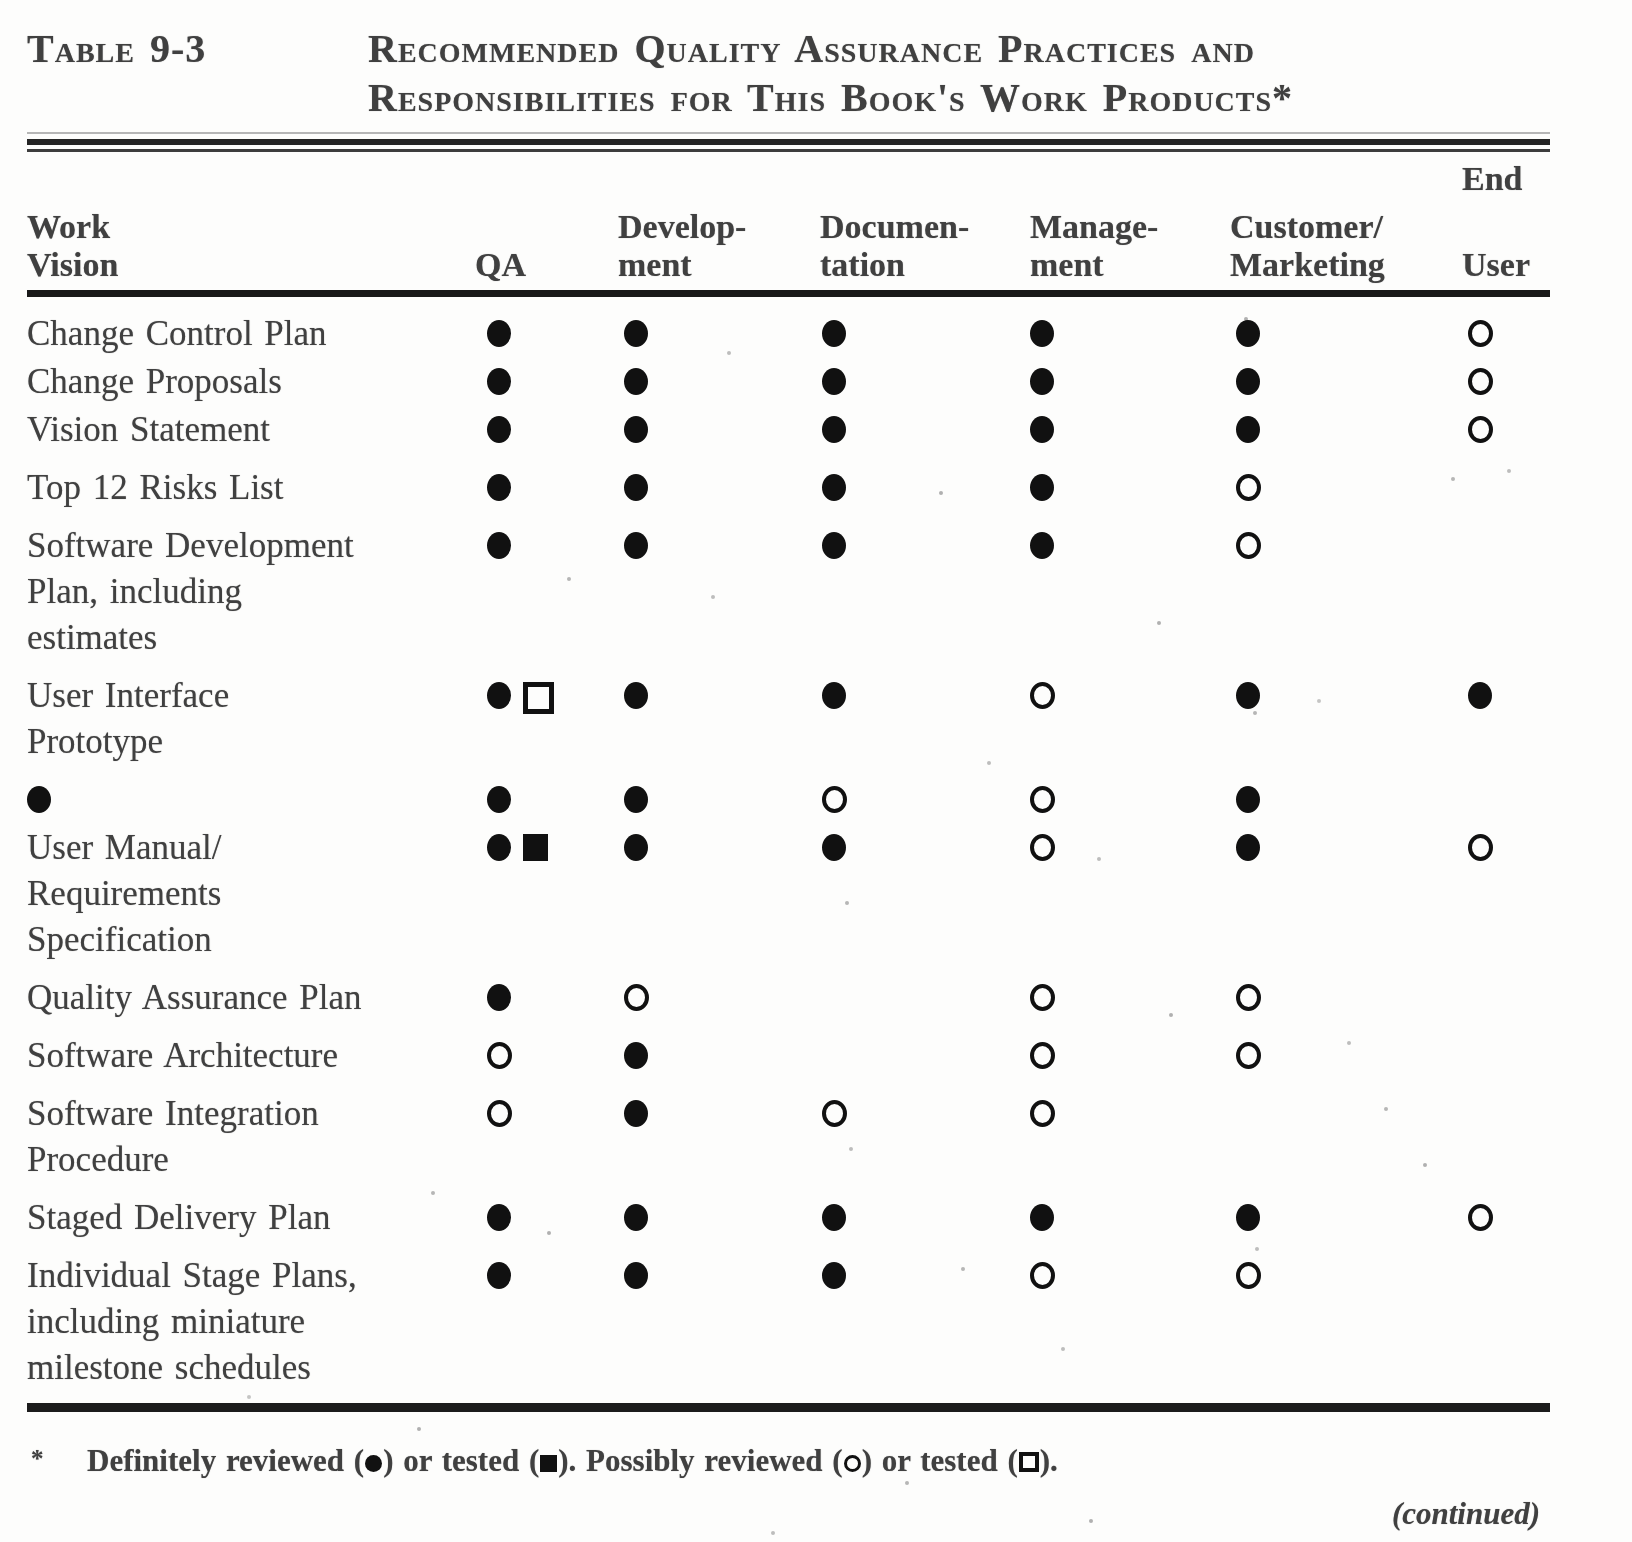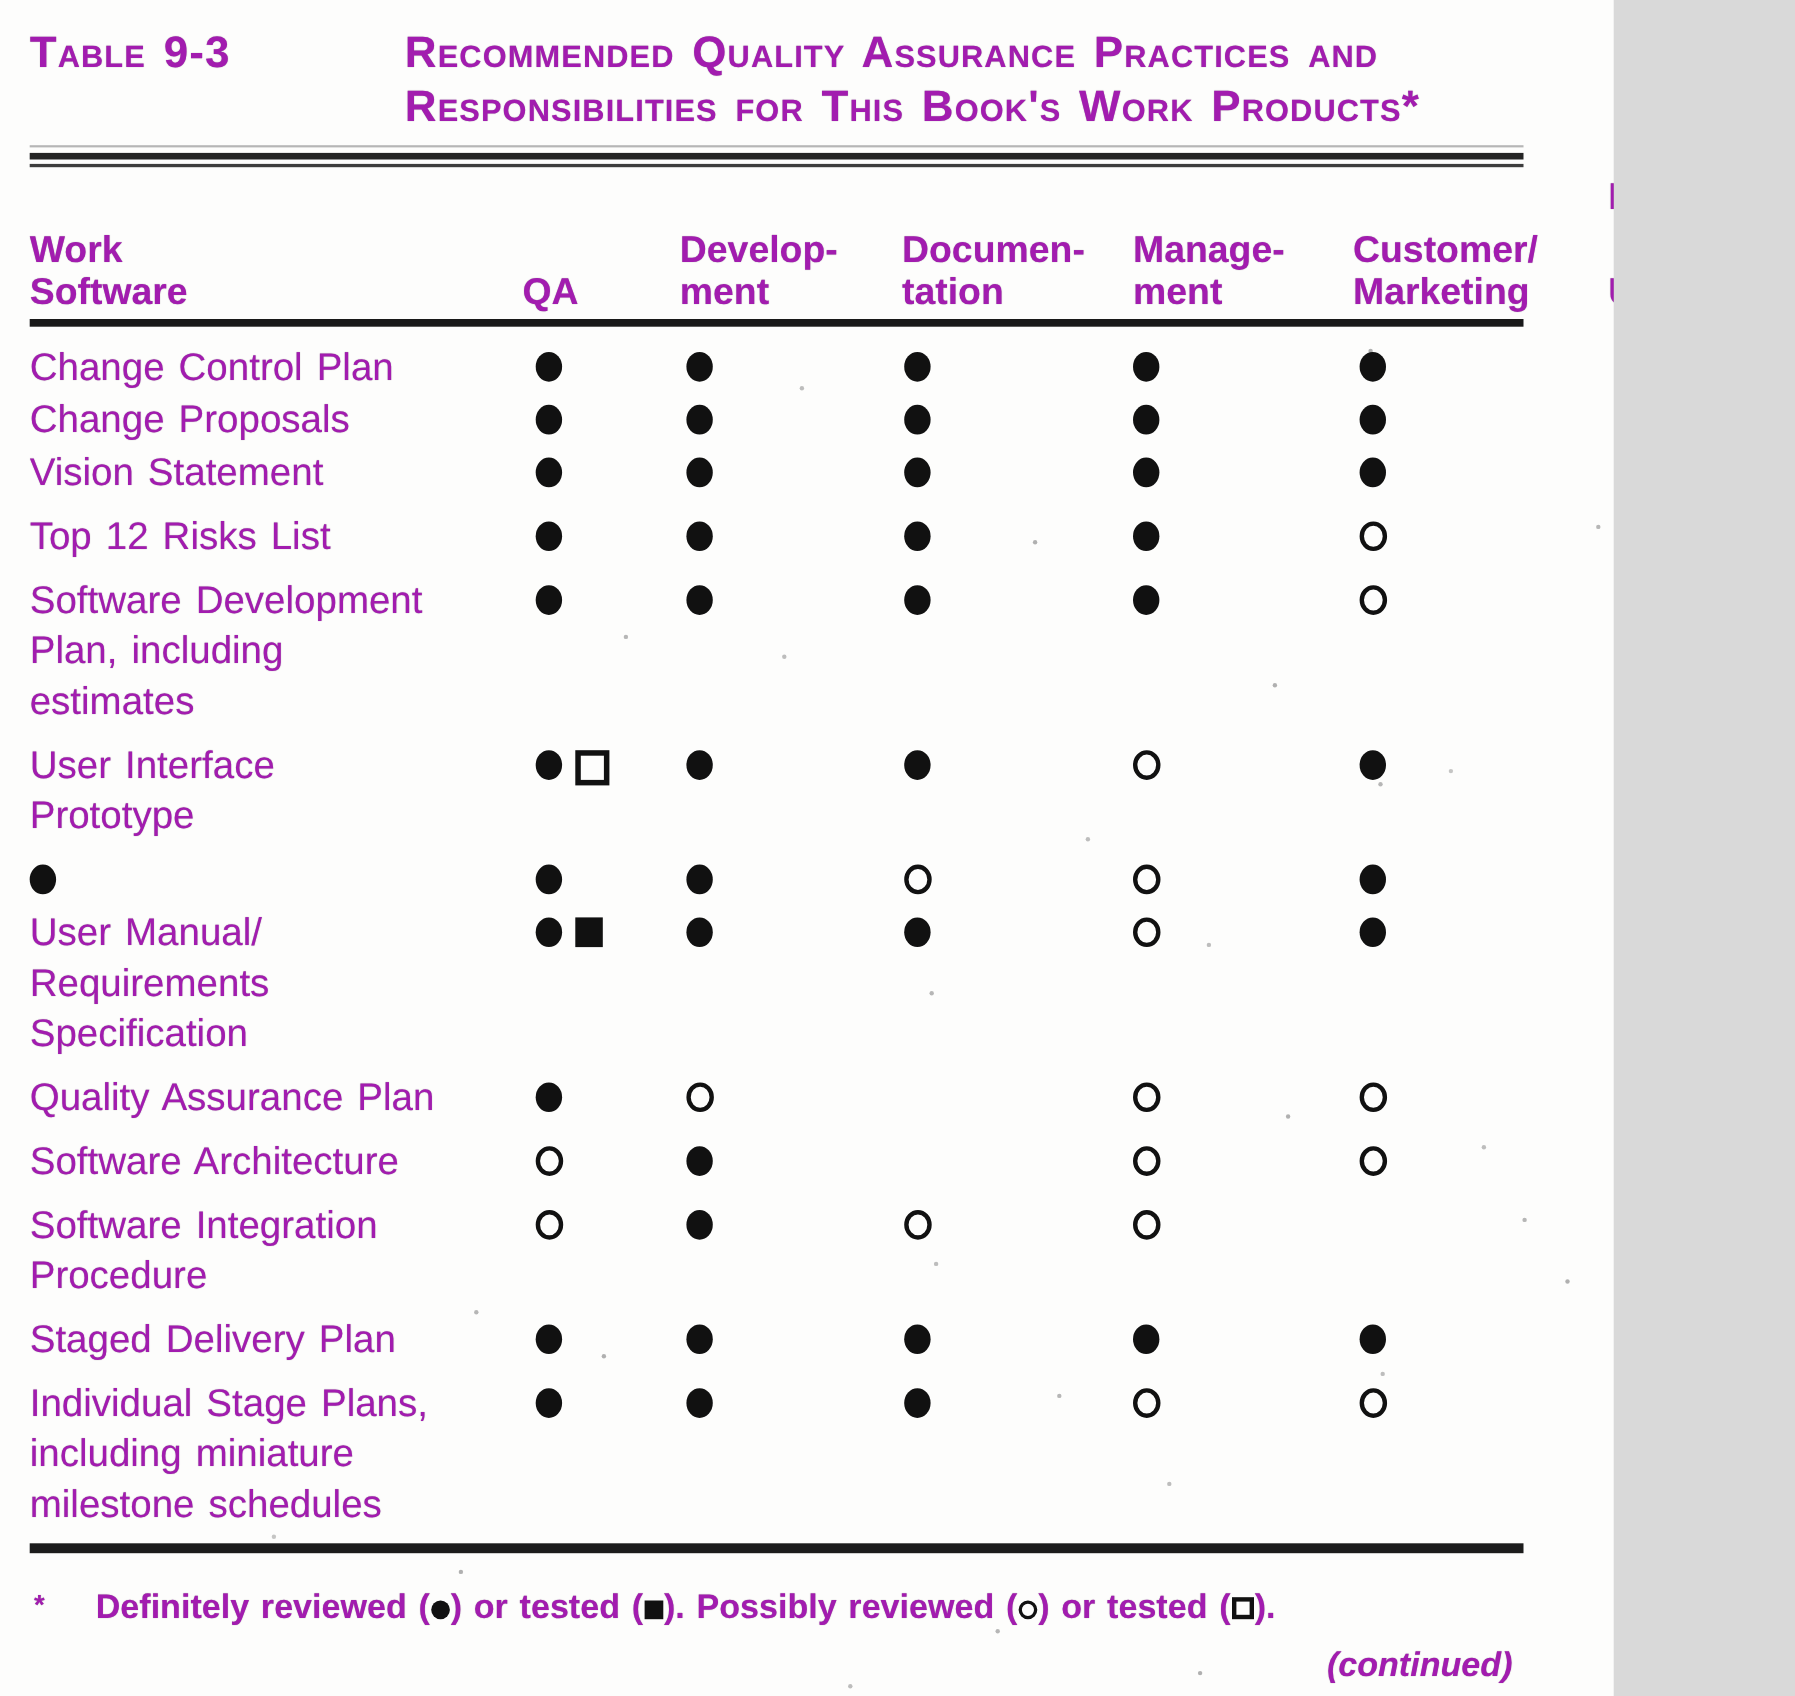--- a/index.html
+++ b/index.html
@@ -1,21 +1,21 @@
 <!DOCTYPE html>
 <html><head>
 <meta charset="utf-8">
 <style>
   html,body{margin:0;padding:0;background:#d9d9d9;}
   .page{
     position:relative;
-    width:1467px;height:1542px;
+    width:1632px;height:1542px;
     background:#fdfdfc;
-    color:#a21caf;
-    font-family:Liberation Sans, sans-serif;
+    color:#404040;
+    font-family:Liberation Serif, serif;
     box-sizing:border-box;
     padding:24px 82px 0 27px;
     overflow:hidden;
     text-shadow:0 0 1px rgba(20,20,20,.38);
   }
   
   .title-block{display:grid;grid-template-columns:341px 1fr;margin-bottom:10px;}
   .table-label,.table-title{
     font-variant:small-caps;font-weight:700;
     font-size:40px;line-height:49px;letter-spacing:1px;word-spacing:4px;
@@ -97,21 +97,21 @@
       <div>Responsibilities for This Book's Work Products*</div>
     </div>
   </div>
 
   <div class="rule-ghost"></div>
   <div class="rule-double"></div>
 
   <div class="thead">
     <div class="hcell">
       <div>Work</div>
-      <div>Software</div>
+      <div>Vision</div>
     </div>
     <div class="hcell">
       <div></div>
       <div>QA</div>
     </div>
     <div class="hcell">
       <div>Develop-</div>
       <div>ment</div>
     </div>
     <div class="hcell">

